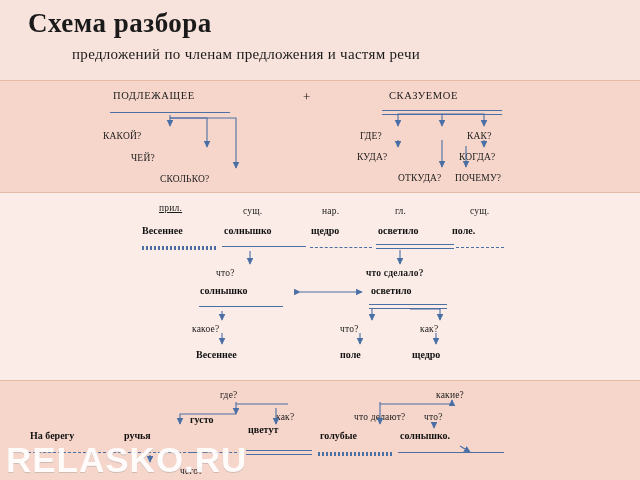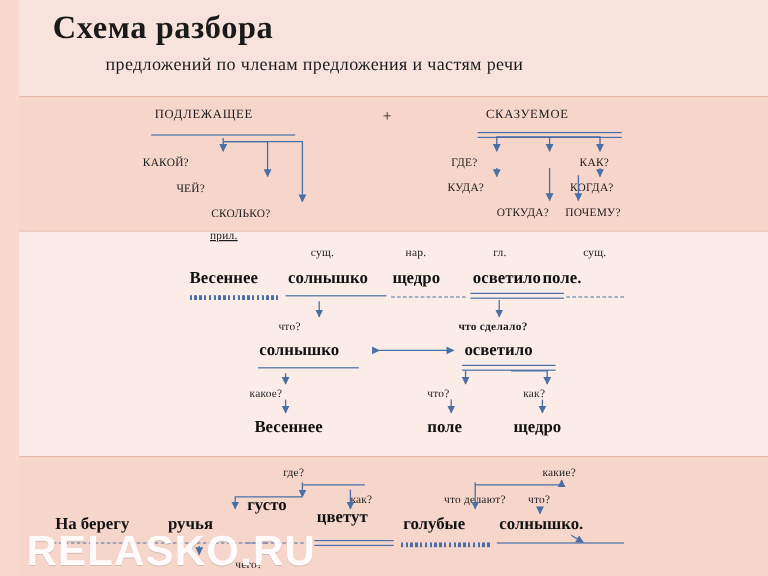--- a/index.html
+++ b/index.html
@@ -5,21 +5,20 @@
   html, body { margin:0; padding:0; }
   body {
     width:640px; height:480px; overflow:hidden;
     font-family:"Liberation Serif", serif;
     background:#f7d9cf;
     position:relative;
   }
   .page {
     position:absolute; inset:0;
     background:#f6ded6;
-    margin-left:16px;
   }
   
   .band { position:absolute; left:0; right:0; }
   .band-title   { top:0;   height:80px;  background:#f8e3dc; }
   .band-a       { top:80px;  height:112px; background:#f6d6cb; }
   .band-b       { top:192px; height:188px; background:#fbece7; }
   .band-c       { top:380px; height:100px; background:#f6d6cb; }
   .band-edge { position:absolute; left:0; right:0; height:1px; background:#e7b9a9; }
 
   
@@ -38,21 +37,21 @@
     position:absolute;
     font-size:9.5px; color:#1a1a1a; white-space:nowrap;
     letter-spacing:.2px;
   }
   .hdr {
     position:absolute;
     font-size:10.5px; color:#1a1a1a; white-space:nowrap; letter-spacing:.6px;font-family:Liberation Serif, serif;
   }
   .big {
     position:absolute;
-    font-size:14px; color:#111; white-space:nowrap;
+    font-size:10px; color:#111; white-space:nowrap;
   }
   .bigb { font-weight:bold; }
   .plus { position:absolute; font-size:13px; color:#111; }
 
   
   .uline { position:absolute; height:1px; background:#4a6fa5; }
   .uline2 { position:absolute; height:3px; border-top:1px solid #4a6fa5; border-bottom:1px solid #4a6fa5; }
   .dashline {
     position:absolute; height:0;
     border-top:1px dashed #4a6fa5;
@@ -103,31 +102,31 @@
   <div class="lbl" style="left:131px; top:153px;text-align:right;">ЧЕЙ?</div>
   <div class="lbl" style="left:160px; top:174px;">СКОЛЬКО?</div>
 
   <div class="lbl" style="left:360px; top:131px;">ГДЕ?</div>
   <div class="lbl" style="left:467px; top:131px;">КАК?</div>
   <div class="lbl" style="left:357px; top:152px;">КУДА?</div>
   <div class="lbl" style="left:459px; top:152px;">КОГДА?</div>
   <div class="lbl" style="left:398px; top:173px;">ОТКУДА?</div>
   <div class="lbl" style="left:455px; top:173px;">ПОЧЕМУ?</div>
 
-  <div class="lbl" style="left:159px; top:192px;text-decoration:underline;">прил.</div>
+  <div class="lbl" style="left:159px; top:203px;text-decoration:underline;">прил.</div>
   <div class="lbl" style="left:243px; top:206px;">сущ.</div>
   <div class="lbl" style="left:322px; top:206px;">нар.</div>
   <div class="lbl" style="left:395px; top:206px;">гл.</div>
   <div class="lbl" style="left:470px; top:206px;">сущ.</div>
 
   <div class="big bigb" style="left:142px; top:225px;">Весеннее</div>
   <div class="big bigb" style="left:224px; top:225px;">солнышко</div>
   <div class="big bigb" style="left:311px; top:225px;">щедро</div>
   <div class="big bigb" style="left:378px; top:225px;">осветило</div>
-  <div class="big bigb" style="left:436px; top:225px;">поле.</div>
+  <div class="big bigb" style="left:452px; top:225px;">поле.</div>
 
   <div class="wave" style="left:142px; top:246px; width:76px;"></div>
   <div class="uline" style="left:222px; top:246px; width:84px;"></div>
   <div class="dashline" style="left:310px; top:247px; width:62px;"></div>
   <div class="uline2" style="left:376px; top:244px; width:78px;"></div>
   <div class="dashline" style="left:456px; top:247px; width:48px;"></div>
 
   <div class="lbl" style="left:216px; top:268px;">что?</div>
   <div class="lbl" style="left:366px; top:268px;font-weight:bold;">что сделало?</div>
 

